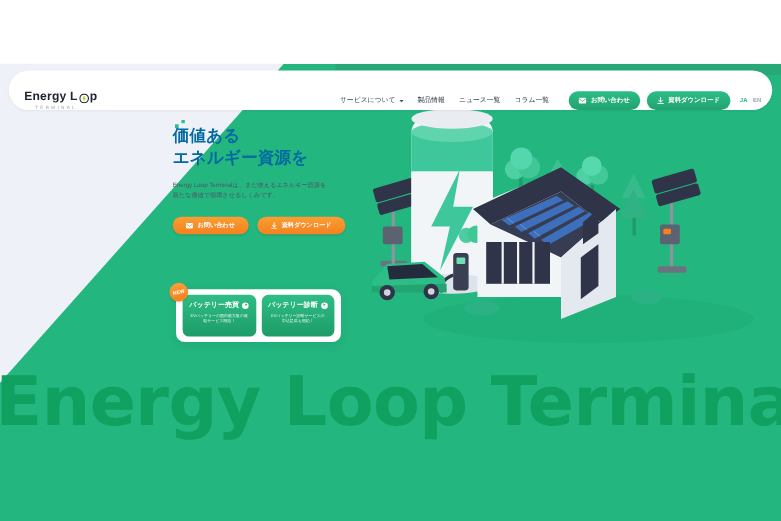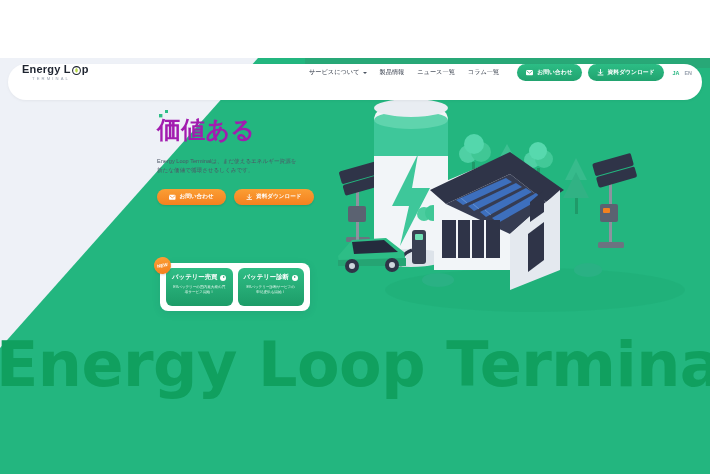--- a/index.html
+++ b/index.html
@@ -56,21 +56,21 @@
   }
 
   
   .header {
     position: absolute;
     left: 8px; top: 6px;
     width: 694px; height: 36px;
     background: #ffffff;
     border-radius: 18px;
     display: flex;
-    align-items: flex-start;
+    align-items: flex-end;
     justify-content: space-between;
     padding: 0 10px 0 14px;
     z-index: 40;
     box-shadow: 0 1px 3px rgba(0,0,0,.05);
   }
 
   .logo { display: flex; flex-direction: column; line-height: 1; }
   .logo-main {
     font-size: 11px; font-weight: 700; color: #1e2430;
     letter-spacing: .2px; display: flex; align-items: center; gap: 1px;
@@ -108,21 +108,21 @@
   .lang { display: flex; align-items: center; gap: 5px; margin-left: 9px; }
   .lang-item { font-size: 5.4px; font-weight: 700; color: #9aa3b0; cursor: pointer; }
   .lang-item.active { color: #23b67f; }
 
   
   .copy { position: absolute; left: 157px; top: 56px; width: 200px; z-index: 30; }
 
   .deco-dots { position: absolute; left: 2px; top: -8px; }
 
   .headline {
-    font-size: 24px; font-weight: 700; color: #a21caf;
+    font-size: 15px; font-weight: 700; color: #0369a1;
     line-height: 1.32; letter-spacing: .2px;
   }
   .headline span { display: block; }
 
   .subcopy {
     margin-top: 11px;
     font-size: 5.6px; color: #4d5666; line-height: 1.75;
   }
   .subcopy span { display: block; }
 
@@ -327,20 +327,21 @@
     <div class="copy">
       <div class="deco-dots">
         <svg width="14" height="10" viewBox="0 0 14 10">
           <rect x="0" y="4" width="3.4" height="3.4" fill="#2dbd86"></rect>
           <rect x="6" y="0" width="3" height="3" fill="#2dbd86"></rect>
         </svg>
       </div>
 
       <h1 class="headline">
         <span>価値ある</span>
+        <span>エネルギー資源を</span>
       </h1>
 
       <p class="subcopy">
         <span>Energy Loop Terminalは、まだ使えるエネルギー資源を</span>
         <span>新たな価値で循環させるしくみです。</span>
       </p>
 
       <div class="cta-row">
         <button class="cta">
           <span class="ic">

